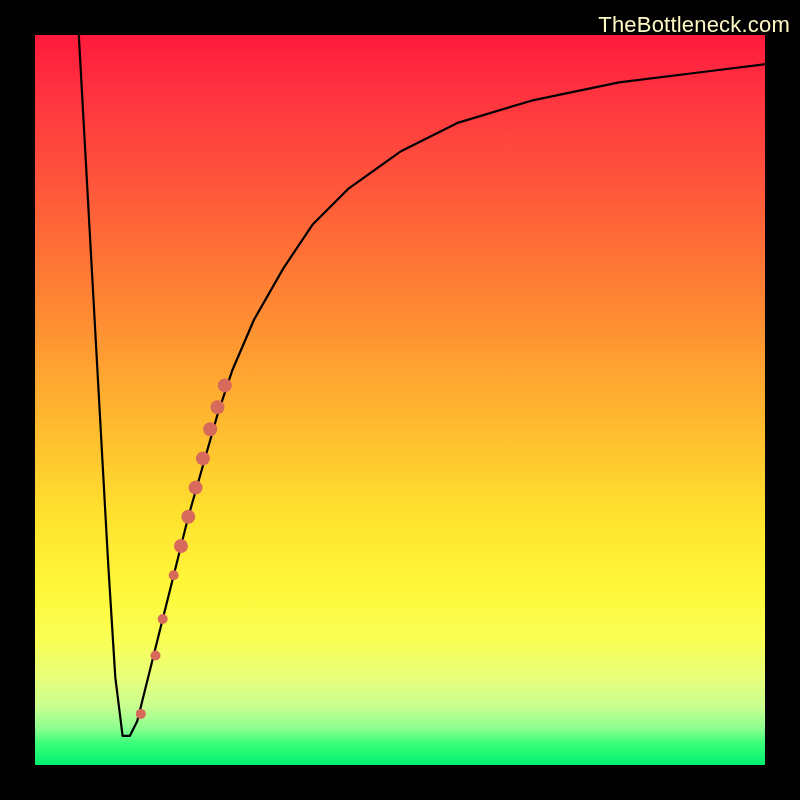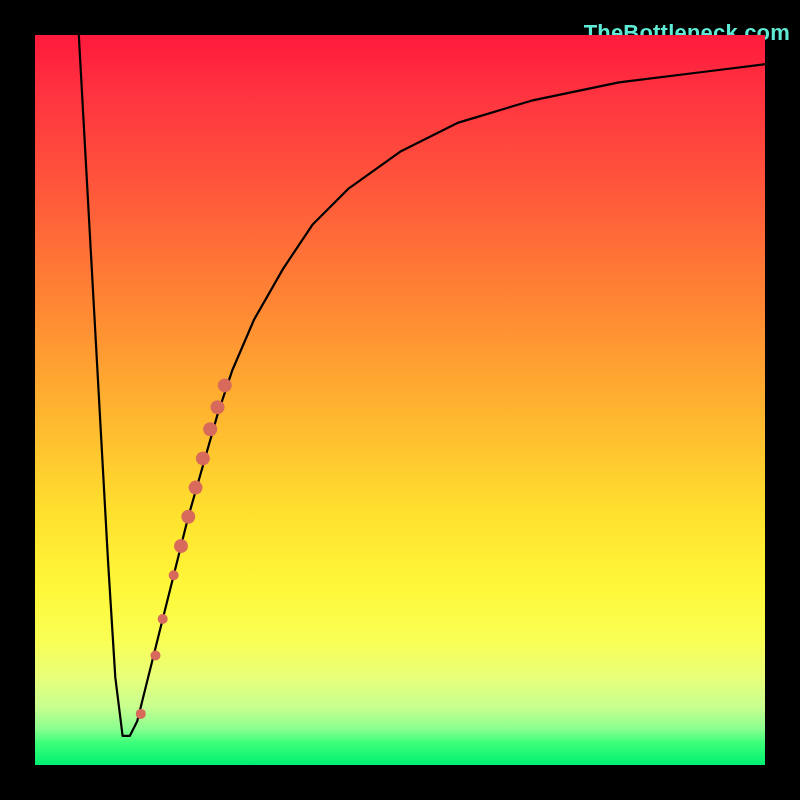--- a/index.html
+++ b/index.html
@@ -42,26 +42,26 @@
   }
   svg.curve {
     position: absolute;
     left: 0;
     top: 0;
     width: 730px;
     height: 730px;
   }
   .watermark {
     position: absolute;
-    top: 20px;
+    top: 12px;
     right: 10px;
-    color: #5eead4;
+    color: #fef9c3;
     font-size: 22px;
     letter-spacing: 0.2px;
-    font-weight: 700;
+    font-weight: 400;
   }
 </style>
 </head>
 <body>
 
 <div class="frame">
   <div class="watermark">TheBottleneck.com</div>
   <div class="plot-area">
     <svg class="curve" viewBox="0 0 730 730" preserveAspectRatio="none">
       <path id="main-curve" fill="none" stroke="#000" stroke-width="2.2" stroke-linejoin="round" stroke-linecap="round" d="M43.8 0.0 L51.1 131.4 L58.4 262.8 L65.7 394.2 L73.0 525.6 L80.3 642.4 L87.6 700.8 L94.9 700.8 L102.2 686.2 L109.5 657.0 L124.1 598.6 L138.7 540.2 L153.3 481.8 L167.9 430.7 L182.5 379.6 L197.1 335.8 L219.0 284.7 L248.2 233.6 L277.4 189.8 L313.9 153.3 L365.0 116.8 L423.4 87.6 L496.4 65.7 L584.0 47.4 L671.6 36.5 L730.0 29.2 "></path>

